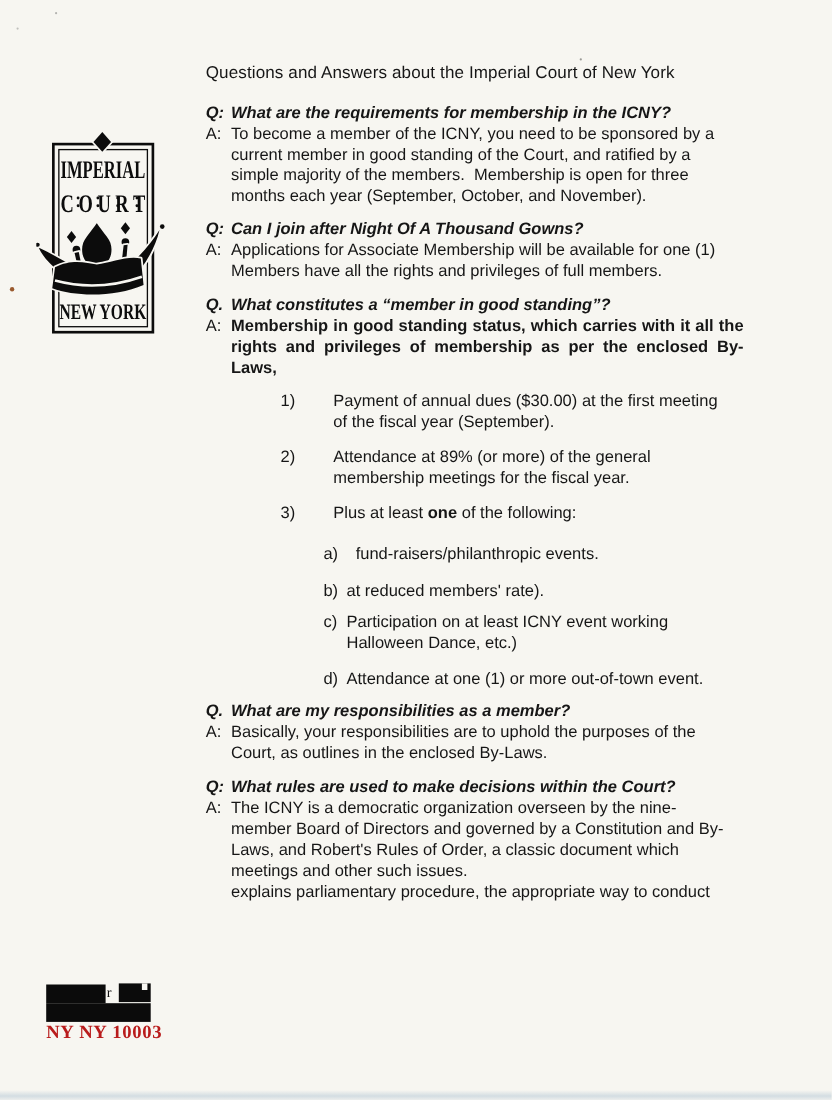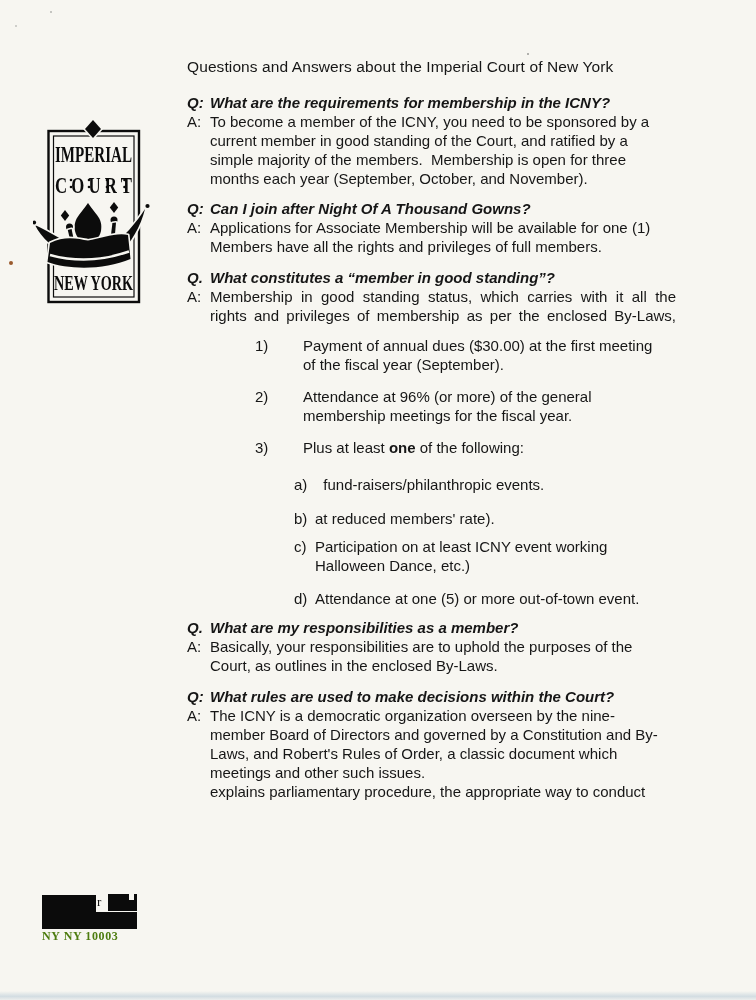--- a/index.html
+++ b/index.html
@@ -7,21 +7,21 @@
     width:756px; height:1000px; position:relative; overflow:hidden;
     background:#f7f6f1; color:#161616;
     font-family:"Liberation Sans", sans-serif;
   }
   .page { position:absolute; inset:0; }
 
   
   .content { position:absolute; left:187px; top:57px; width:489px;
              font-size:15px; line-height:19px; }
   .line { white-space:pre; }
-  .jline { white-space:normal; text-align:justify; text-align-last:justify; }
+  .jline { white-space:normal; text-align:justify; text-align-last:justify;font-weight:bold; }
   .doc-title { font-weight:normal; font-size:15.5px; letter-spacing:0.1px; }
   .question { font-weight:bold; font-style:italic; position:relative; padding-left:23px; }
   .q-label { position:absolute; left:0; top:0; }
   .answer { position:relative; padding-left:23px; }
   .a-label { position:absolute; left:0; top:0; }
   .num-item { position:relative; padding-left:116px; }
   .num-label { position:absolute; left:68px; top:0; }
   .sub-item { position:relative; padding-left:128px; }
   .sub-label { position:absolute; left:107px; top:0; }
 
@@ -31,21 +31,21 @@
   
   .stamp { position:absolute; left:42px; top:893px; width:98px; height:58px; }
   .bar { position:absolute; background:#0b0b0b; height:17px; }
   .bar1a { left:0; top:2px; width:54px; }
   .bar1b { left:66px; top:1px; width:29px; }
   .notch { position:absolute; right:3px; top:0; width:5px; height:6px; background:#f7f6f1; }
   .bar2 { left:0; top:19px; width:95px; }
   .stamp-r { position:absolute; left:55px; top:1px; font-family:"Liberation Serif", serif;
              font-size:13px; color:#111; }
   .stamp-address { position:absolute; left:0; top:36px; font-family:"Liberation Serif", serif;
-                   font-size:12px; font-weight:bold; letter-spacing:0.6px; white-space:pre; color:#4d7c0f; }
+                   font-size:17px; font-weight:bold; letter-spacing:0.6px; white-space:pre; color:#b91c1c; }
 
   
   .scan-edge { position:absolute; left:0; top:991px; width:756px; height:9px;
                background:linear-gradient(to bottom, #f7f6f1 0%, #d3dde2 60%, #eceeed 100%); }
   .speck { position:absolute; border-radius:50%; }
   .speck-a { left:9px; top:261px; width:4px; height:4px; background:#9a5a2e; }
   .speck-b { left:527px; top:53px; width:2px; height:2px; background:#9a9a96; }
   .speck-c { left:50px; top:11px; width:2px; height:2px; background:#b4b4b0; }
   .speck-d { left:15px; top:25px; width:2px; height:2px; background:#c0c0bc; }
 </style>
@@ -146,21 +146,21 @@
     </div>
 
     <div class="num-item" style="margin-top:11px;">
       <span class="num-label">1)</span>
       <div class="line">Payment of annual dues ($30.00) at the first meeting</div>
       <div class="line">of the fiscal year (September).</div>
     </div>
 
     <div class="num-item" style="margin-top:13px;">
       <span class="num-label">2)</span>
-      <div class="line">Attendance at 96% (or more) of the general</div>
+      <div class="line">Attendance at 89% (or more) of the general</div>
       <div class="line">membership meetings for the fiscal year.</div>
     </div>
 
     <div class="num-item" style="margin-top:13px;">
       <span class="num-label">3)</span>
       <div class="line"><span>Plus at least </span><b>one</b><span> of the following:</span></div>
     </div>
 
     <div class="sub-item" style="margin-top:18px;">
       <span class="sub-label">a)</span>
@@ -173,21 +173,21 @@
     </div>
 
     <div class="sub-item" style="margin-top:9px;">
       <span class="sub-label">c)</span>
       <div class="line">Participation on at least ICNY event working</div>
       <div class="line">Halloween Dance, etc.)</div>
     </div>
 
     <div class="sub-item" style="margin-top:14px;">
       <span class="sub-label">d)</span>
-      <div class="line">Attendance at one (5) or more out-of-town event.</div>
+      <div class="line">Attendance at one (1) or more out-of-town event.</div>
     </div>
 
     <div style="margin-top:10px;">
       <div class="question">
         <span class="q-label">Q.</span>
         <span class="line">What are my responsibilities as a member?</span>
       </div>
       <div class="answer">
         <span class="a-label">A:</span>
         <div class="line">Basically, your responsibilities are to uphold the purposes of the</div>

